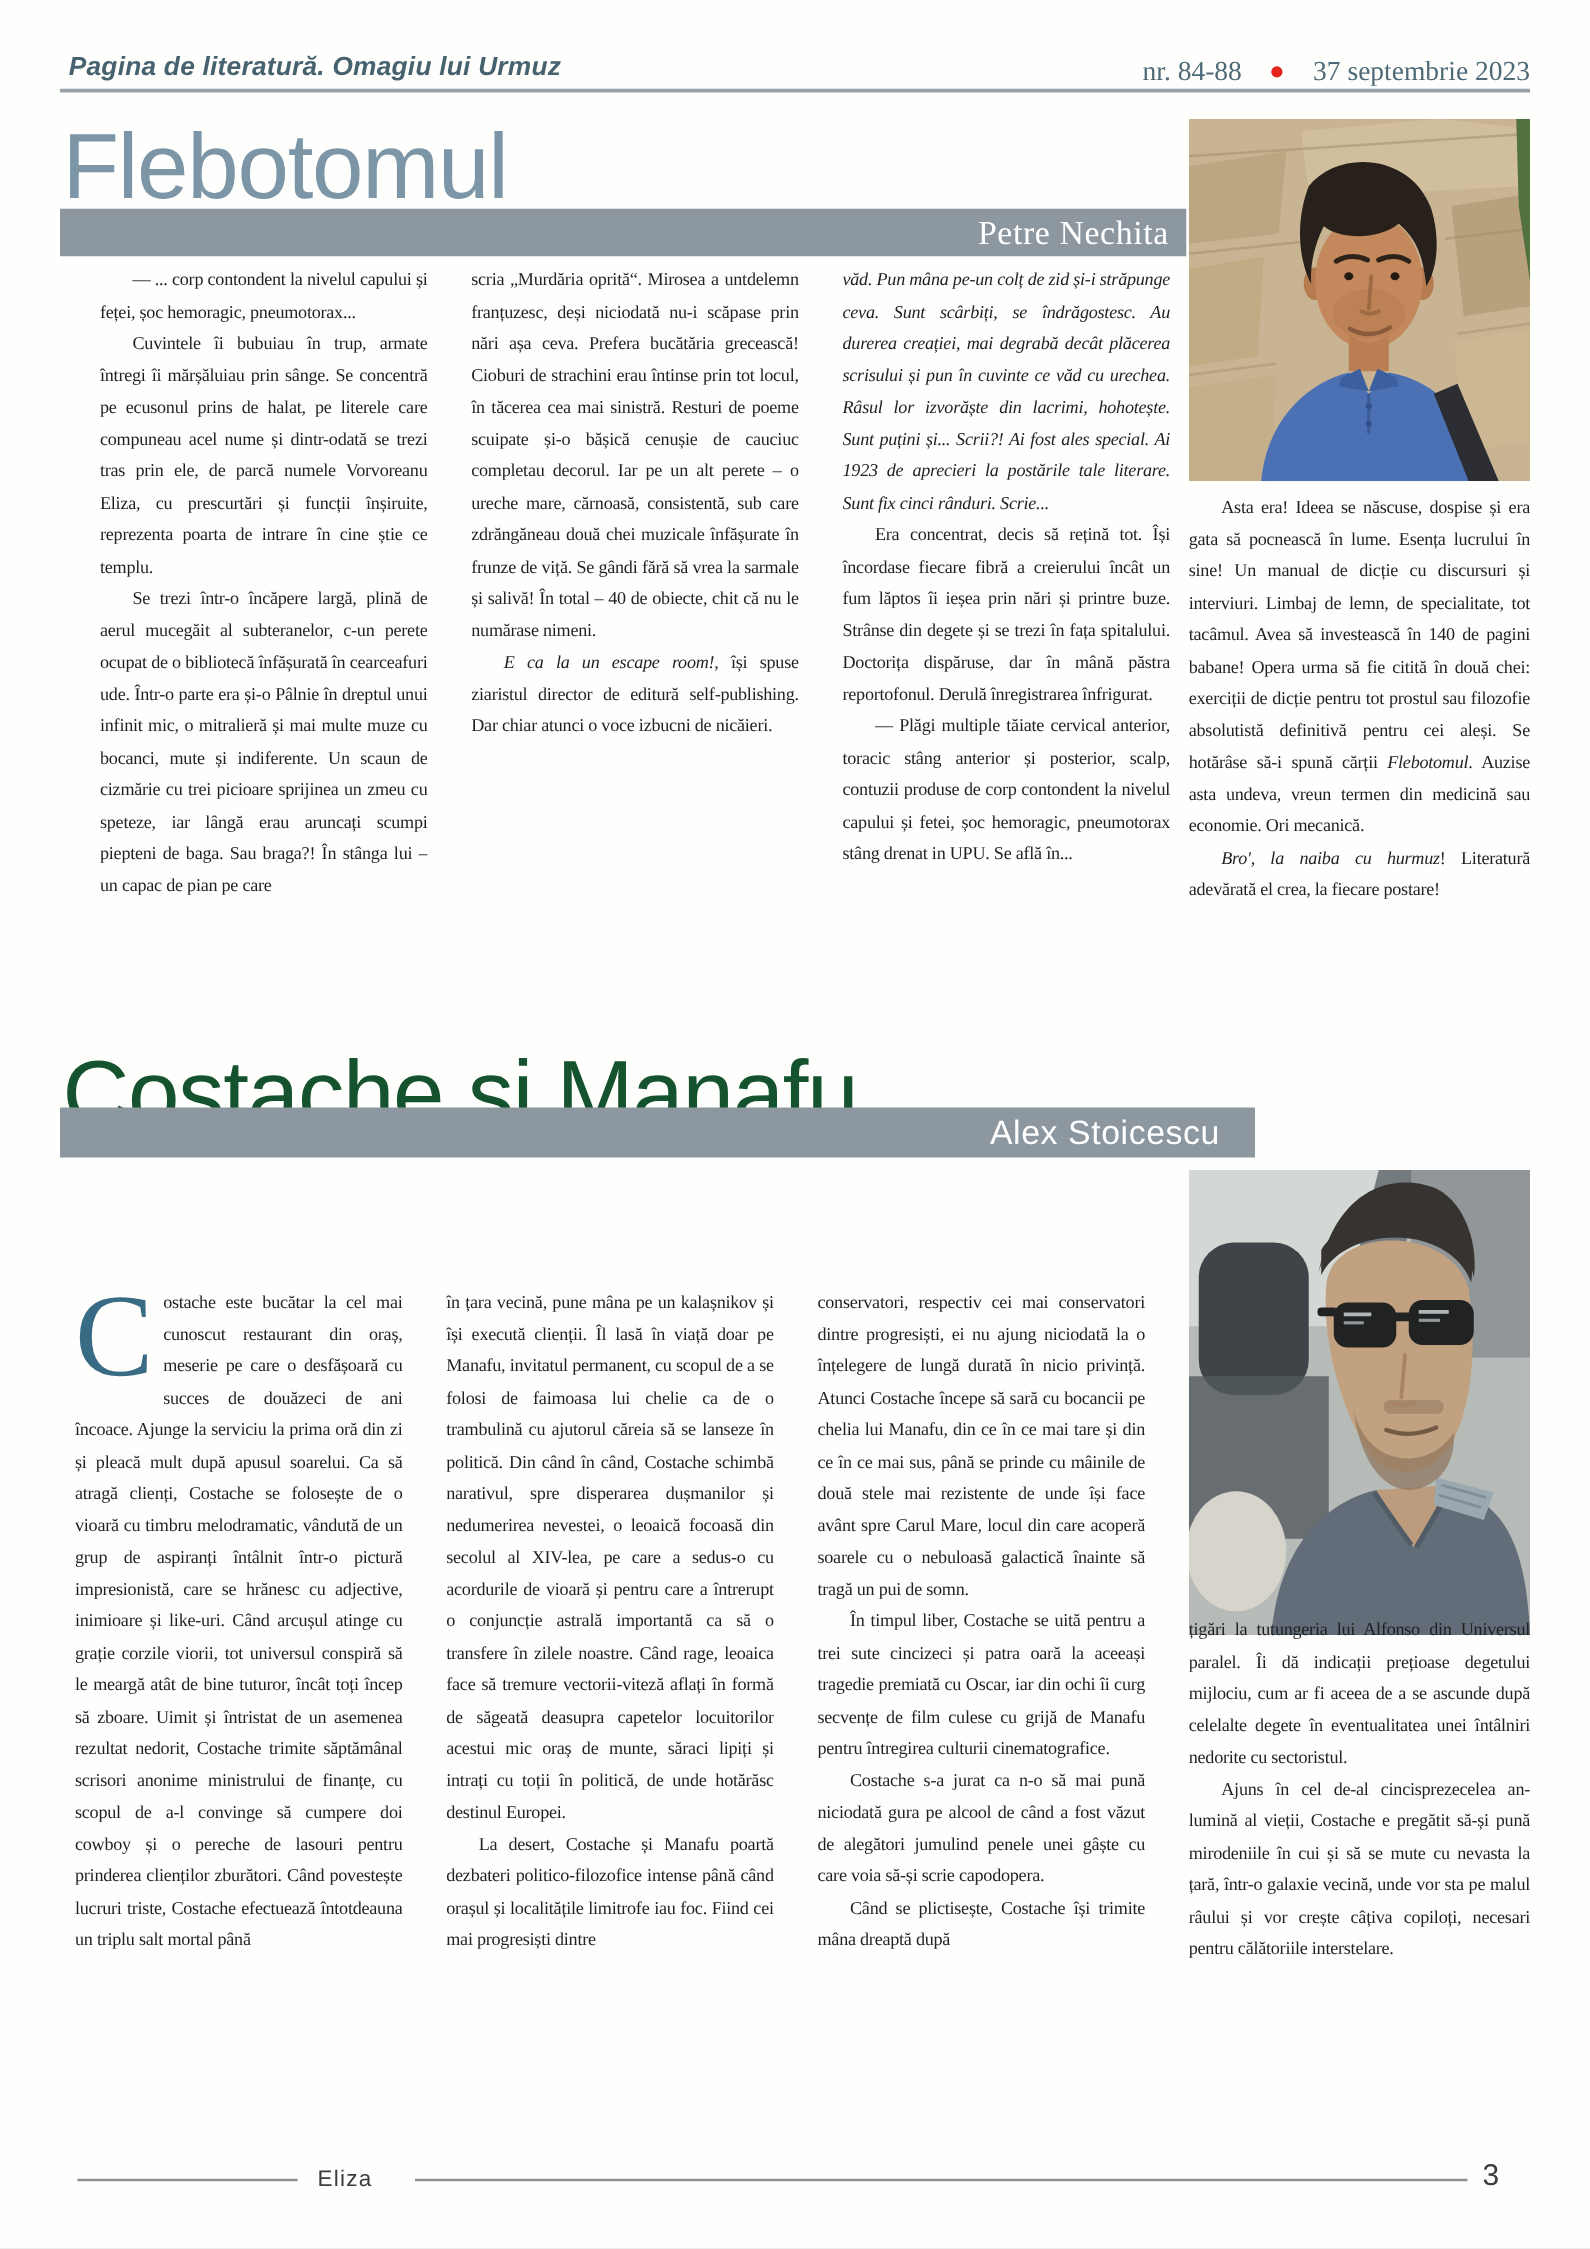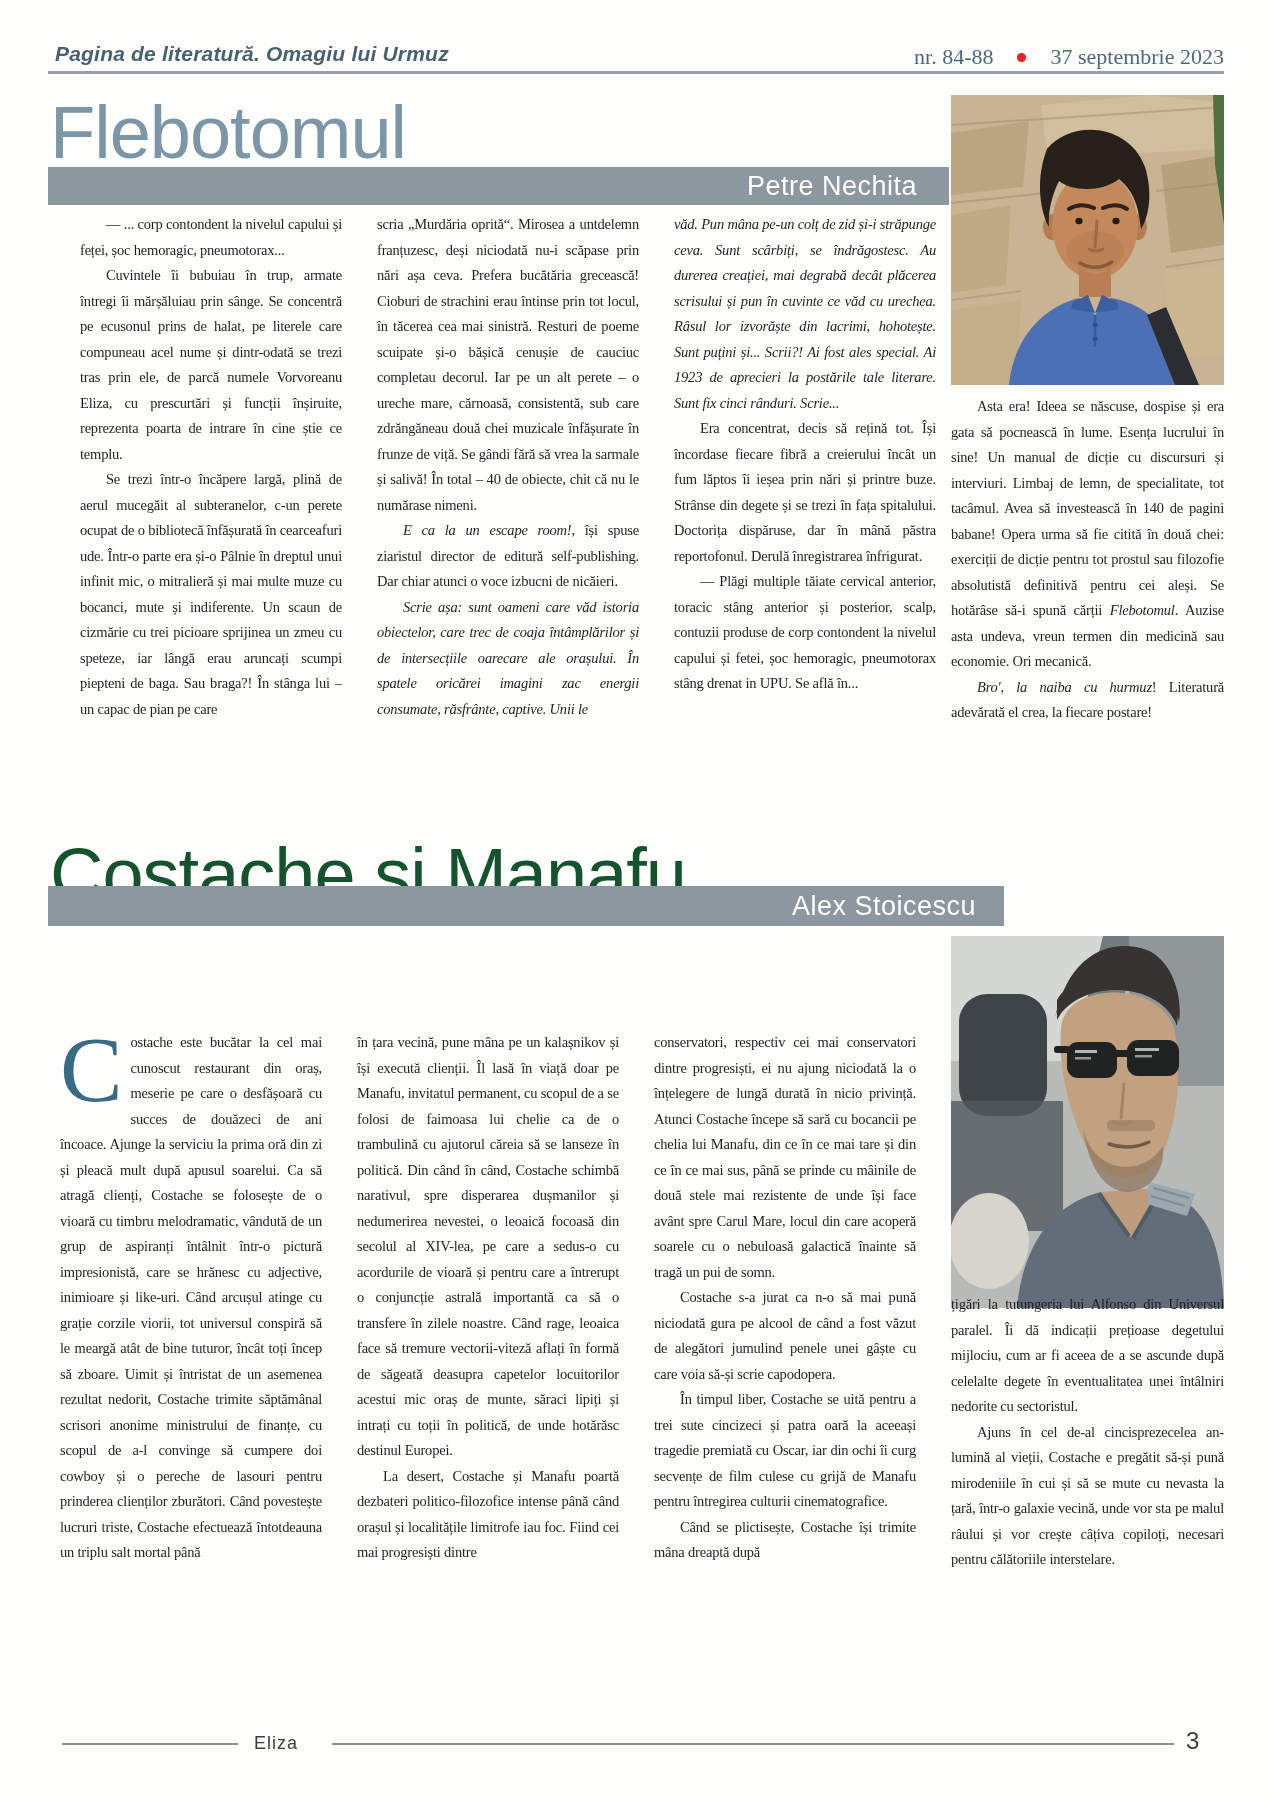--- a/index.html
+++ b/index.html
@@ -28,21 +28,21 @@
     font-size:74px;letter-spacing:-1px;line-height:1;
   }
   .t1{top:96px;color:#7c96a8;}
   .t2{top:838px;color:#14532d;}
   .banner{
     position:absolute;background:#8d97a0;
     font-family:"Liberation Sans",sans-serif;color:#ffffff;
     display:flex;align-items:center;justify-content:flex-end;
     font-size:27px;letter-spacing:.5px;
   }
-  .b1{left:48px;top:167px;width:901px;height:38px;padding-right:32px;box-sizing:border-box;}
+  .b1{left:48px;top:167px;width:901px;height:38px;padding-right:14px;box-sizing:border-box;font-family:Liberation Serif, serif;}
   .b2{left:48px;top:886px;width:956px;height:40px;padding-right:28px;box-sizing:border-box;}
   
   .photo{position:absolute;overflow:hidden;}
   .ph1{left:951px;top:95px;width:273px;height:290px;}
   .ph2{left:951px;top:936px;width:273px;height:372px;}
   .photo svg{display:block;width:100%;height:100%;}
   
   .col{
     position:absolute;width:262px;overflow:hidden;
     font-size:14.5px;line-height:25.5px;letter-spacing:-0.2px;
@@ -135,21 +135,20 @@
   </div>
 
   <div class="col a1 cA">
       <p class="ind"><span>— ... corp contondent la nivelul capului și feței, șoc hemoragic, pneumotorax...</span></p>
       <p class="ind"><span>Cuvintele îi bubuiau în trup, armate întregi îi mărșăluiau prin sânge. Se concentră pe ecusonul prins de halat, pe literele care compuneau acel nume și dintr-odată se trezi tras prin ele, de parcă numele Vorvoreanu Eliza, cu prescurtări și funcții înșiruite, reprezenta poarta de intrare în cine știe ce templu.</span></p>
       <p class="ind"><span>Se trezi într-o încăpere largă, plină de aerul mucegăit al subteranelor, c-un perete ocupat de o bibliotecă înfășurată în cearceafuri ude. Într-o parte era și-o Pâlnie în dreptul unui infinit mic, o mitralieră și mai multe muze cu bocanci, mute și indiferente. Un scaun de cizmărie cu trei picioare sprijinea un zmeu cu speteze, iar lângă erau aruncați scumpi piepteni de baga. Sau braga?! În stânga lui – un capac de pian pe care</span></p>
     </div>
   <div class="col a1 cB">
       <p><span>scria „Murdăria oprită“. Mirosea a untdelemn franțuzesc, deși niciodată nu-i scăpase prin nări așa ceva. Prefera bucătăria grecească! Cioburi de strachini erau întinse prin tot locul, în tăcerea cea mai sinistră. Resturi de poeme scuipate și-o bășică cenușie de cauciuc completau decorul. Iar pe un alt perete – o ureche mare, cărnoasă, consistentă, sub care zdrăngăneau două chei muzicale înfășurate în frunze de viță. Se gândi fără să vrea la sarmale și salivă! În total – 40 de obiecte, chit că nu le numărase nimeni.</span></p>
       <p class="ind"><em>E ca la un escape room!</em><span>, își spuse ziaristul director de editură self-publishing. Dar chiar atunci o voce izbucni de nicăieri.</span></p>
-      <p class="ind"><em>Scrie așa: sunt oameni care văd istoria obiectelor, care trec de coaja întâmplărilor și de intersecțiile oarecare ale orașului. În spatele oricărei imagini zac energii consumate, răsfrânte, captive. Unii le</em></p>
     </div>
   <div class="col a1 cC">
       <p><em>văd. Pun mâna pe-un colț de zid și-i străpunge ceva. Sunt scârbiți, se îndrăgostesc. Au durerea creației, mai degrabă decât plăcerea scrisului și pun în cuvinte ce văd cu urechea. Râsul lor izvorăște din lacrimi, hohotește. Sunt puțini și... Scrii?! Ai fost ales special. Ai 1923 de aprecieri la postările tale literare. Sunt fix cinci rânduri. Scrie...</em></p>
       <p class="ind"><span>Era concentrat, decis să rețină tot. Își încordase fiecare fibră a creierului încât un fum lăptos îi ieșea prin nări și printre buze. Strânse din degete și se trezi în fața spitalului. Doctorița dispăruse, dar în mână păstra reportofonul. Derulă înregistrarea înfrigurat.</span></p>
       <p class="ind"><span>— Plăgi multiple tăiate cervical anterior, toracic stâng anterior și posterior, scalp, contuzii produse de corp contondent la nivelul capului și fetei, șoc hemoragic, pneumotorax stâng drenat in UPU. Se află în...</span></p>
     </div>
   <div class="col a1c4">
       <p class="ind"><span>Asta era! Ideea se născuse, dospise și era gata să pocnească în lume. Esența lucrului în sine! Un manual de dicție cu discursuri și interviuri. Limbaj de lemn, de specialitate, tot tacâmul. Avea să investească în 140 de pagini babane! Opera urma să fie citită în două chei: exerciții de dicție pentru tot prostul sau filozofie absolutistă definitivă pentru cei aleși. Se hotărâse să-i spună cărții </span><em>Flebotomul</em><span>. Auzise asta undeva, vreun termen din medicină sau economie. Ori mecanică.</span></p>
       <p class="ind"><em>Bro', la naiba cu hurmuz</em><span>! Literatură adevărată el crea, la fiecare postare!</span></p>
     </div>
@@ -198,22 +197,22 @@
 
   <div class="col a2 cA">
       <p><span class="dropcap">C</span><span>ostache este bucătar la cel mai cunoscut restaurant din oraș, meserie pe care o desfășoară cu succes de douăzeci de ani încoace. Ajunge la serviciu la prima oră din zi și pleacă mult după apusul soarelui. Ca să atragă clienți, Costache se folosește de o vioară cu timbru melodramatic, vândută de un grup de aspiranți întâlnit într-o pictură impresionistă, care se hrănesc cu adjective, inimioare și like-uri. Când arcușul atinge cu grație corzile viorii, tot universul conspiră să le meargă atât de bine tuturor, încât toți încep să zboare. Uimit și întristat de un asemenea rezultat nedorit, Costache trimite săptămânal scrisori anonime ministrului de finanțe, cu scopul de a-l convinge să cumpere doi cowboy și o pereche de lasouri pentru prinderea clienților zburători. Când povestește lucruri triste, Costache efectuează întotdeauna un triplu salt mortal până</span></p>
     </div>
   <div class="col a2 cB">
       <p><span>în țara vecină, pune mâna pe un kalașnikov și își execută clienții. Îl lasă în viață doar pe Manafu, invitatul permanent, cu scopul de a se folosi de faimoasa lui chelie ca de o trambulină cu ajutorul căreia să se lanseze în politică. Din când în când, Costache schimbă narativul, spre disperarea dușmanilor și nedumerirea nevestei, o leoaică focoasă din secolul al XIV-lea, pe care a sedus-o cu acordurile de vioară și pentru care a întrerupt o conjuncție astrală importantă ca să o transfere în zilele noastre. Când rage, leoaica face să tremure vectorii-viteză aflați în formă de săgeată deasupra capetelor locuitorilor acestui mic oraș de munte, săraci lipiți și intrați cu toții în politică, de unde hotărăsc destinul Europei.</span></p>
       <p class="ind"><span>La desert, Costache și Manafu poartă dezbateri politico-filozofice intense până când orașul și localitățile limitrofe iau foc. Fiind cei mai progresiști dintre</span></p>
     </div>
   <div class="col a2 cC">
       <p><span>conservatori, respectiv cei mai conservatori dintre progresiști, ei nu ajung niciodată la o înțelegere de lungă durată în nicio privință. Atunci Costache începe să sară cu bocancii pe chelia lui Manafu, din ce în ce mai tare și din ce în ce mai sus, până se prinde cu mâinile de două stele mai rezistente de unde își face avânt spre Carul Mare, locul din care acoperă soarele cu o nebuloasă galactică înainte să tragă un pui de somn.</span></p>
+      <p class="ind"><span>În timpul liber, Costache se uită pentru a trei sute cincizeci și patra oară la aceeași tragedie premiată cu Oscar, iar din ochi îi curg secvențe de film culese cu grijă de Manafu pentru întregirea culturii cinematografice.</span></p>
       <p class="ind"><span>Costache s-a jurat ca n-o să mai pună niciodată gura pe alcool de când a fost văzut de alegători jumulind penele unei gâște cu care voia să-și scrie capodopera.</span></p>
-      <p class="ind"><span>În timpul liber, Costache se uită pentru a trei sute cincizeci și patra oară la aceeași tragedie premiată cu Oscar, iar din ochi îi curg secvențe de film culese cu grijă de Manafu pentru întregirea culturii cinematografice.</span></p>
       <p class="ind"><span>Când se plictisește, Costache își trimite mâna dreaptă după</span></p>
     </div>
   <div class="col a2c4">
       <p><span>țigări la tutungeria lui Alfonso din Universul paralel. Îi dă indicații prețioase degetului mijlociu, cum ar fi aceea de a se ascunde după celelalte degete în eventualitatea unei întâlniri nedorite cu sectoristul.</span></p>
       <p class="ind"><span>Ajuns în cel de-al cincisprezecelea an-lumină al vieții, Costache e pregătit să-și pună mirodeniile în cui și să se mute cu nevasta la țară, într-o galaxie vecină, unde vor sta pe malul râului și vor crește câțiva copiloți, necesari pentru călătoriile interstelare.</span></p>
     </div>
 
   <div class="frule fr1"></div>
   <div class="fbrand">Eliza</div>
   <div class="frule fr2"></div>

